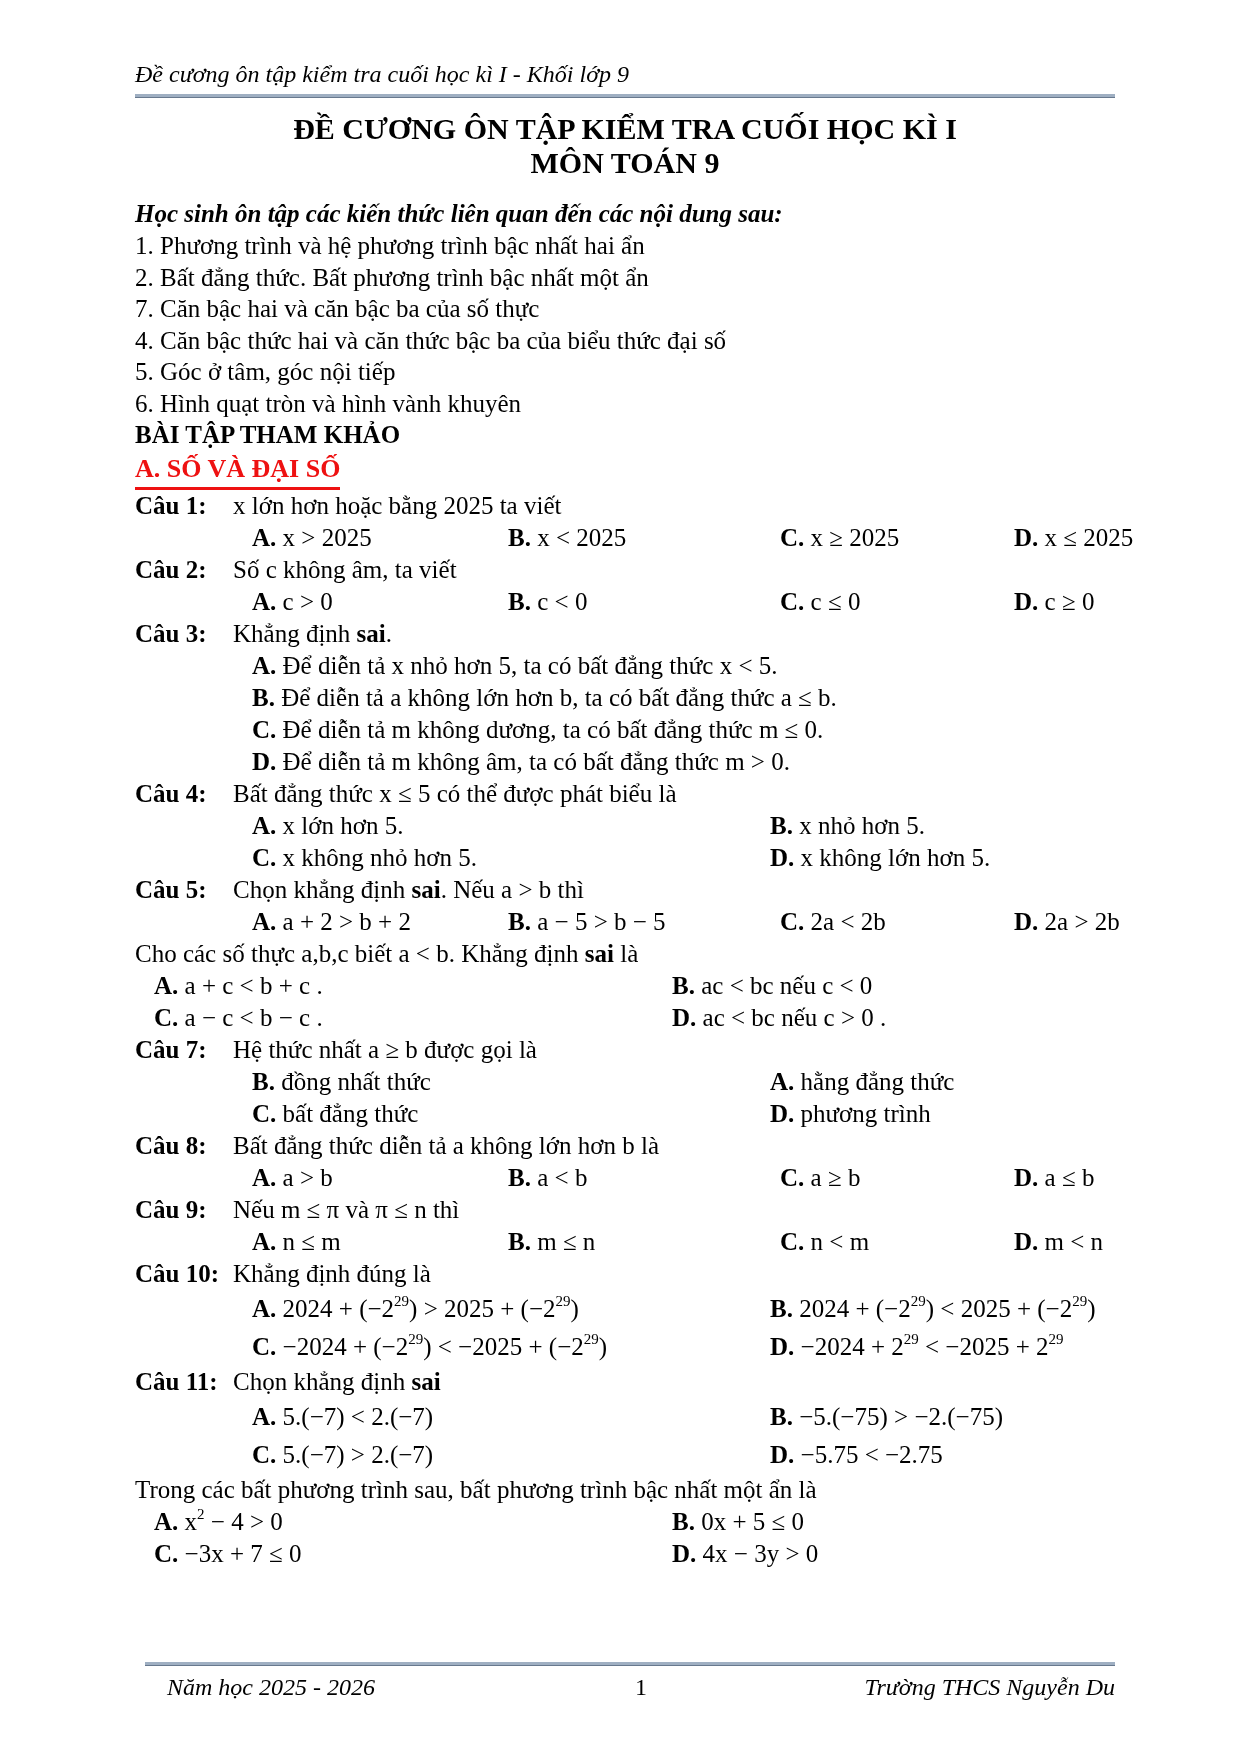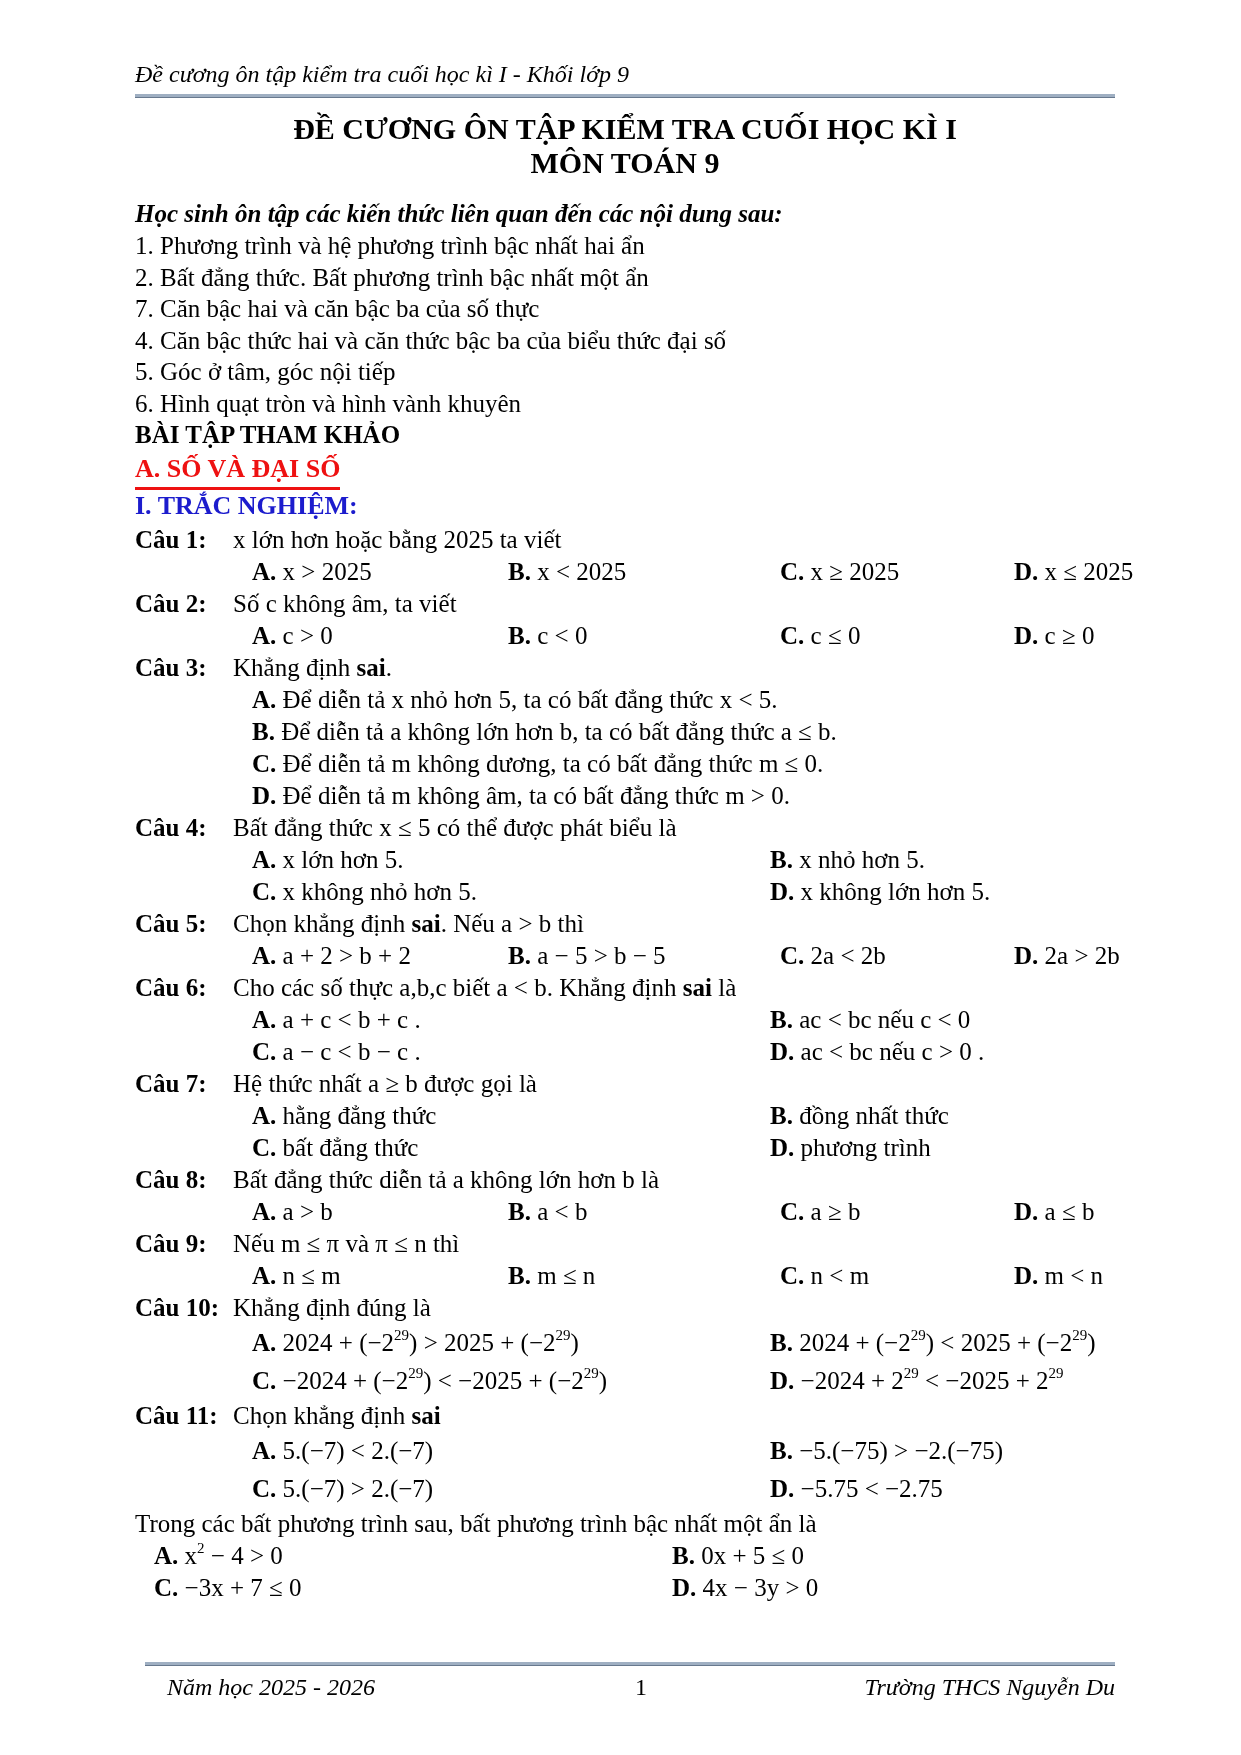--- a/index.html
+++ b/index.html
@@ -115,21 +115,20 @@
       <div class="topic">7. Căn bậc hai và căn bậc ba của số thực</div>
       <div class="topic">4. Căn bậc thức hai và căn thức bậc ba của biểu thức đại số</div>
       <div class="topic">5. Góc ở tâm, góc nội tiếp</div>
       <div class="topic">6. Hình quạt tròn và hình vành khuyên</div>
     </div>
 
   <div class="center-heading">BÀI TẬP THAM KHẢO</div>
   <div class="heading-a">
     <span>A. SỐ VÀ ĐẠI SỐ</span>
   </div>
-  <div class="heading-i">I. TRẮC NGHIỆM:</div>
 
   <div id="questions-list">
       <div class="q-row">
         <div class="q-label">Câu 1:</div>
         <div class="q-body">
           <div class="q-stem"><span>x lớn hơn hoặc bằng 2025 ta viết</span></div>
           <div class="q-options cols4">
             <div class="opt"><span class="opt-letter">A.</span> <span class="opt-text">x &gt; 2025</span></div>
             <div class="opt"><span class="opt-letter">B.</span> <span class="opt-text">x &lt; 2025</span></div>
             <div class="opt"><span class="opt-letter">C.</span> <span class="opt-text">x ≥ 2025</span></div>
@@ -179,38 +178,37 @@
           <div class="q-stem"><span>Chọn khẳng định </span><span class="b">sai</span><span>. Nếu a &gt; b thì</span></div>
           <div class="q-options cols4">
             <div class="opt"><span class="opt-letter">A.</span> <span class="opt-text">a + 2 &gt; b + 2</span></div>
             <div class="opt"><span class="opt-letter">B.</span> <span class="opt-text">a − 5 &gt; b − 5</span></div>
             <div class="opt"><span class="opt-letter">C.</span> <span class="opt-text">2a &lt; 2b</span></div>
             <div class="opt"><span class="opt-letter">D.</span> <span class="opt-text">2a &gt; 2b</span></div>
           </div>
         </div>
       </div>
       <div class="q-row">
-        <div class="q-label">Câu 6:</div>
         <div class="q-body">
           <div class="q-stem"><span>Cho các số thực a,b,c biết a &lt; b. Khẳng định </span><span class="b">sai</span><span> là</span></div>
           <div class="q-options cols2">
             <div class="opt"><span class="opt-letter">A.</span> <span class="opt-text">a + c &lt; b + c .</span></div>
             <div class="opt"><span class="opt-letter">B.</span> <span class="opt-text">ac &lt; bc nếu c &lt; 0</span></div>
             <div class="opt"><span class="opt-letter">C.</span> <span class="opt-text">a − c &lt; b − c .</span></div>
             <div class="opt"><span class="opt-letter">D.</span> <span class="opt-text">ac &lt; bc nếu c &gt; 0 .</span></div>
           </div>
         </div>
       </div>
       <div class="q-row">
         <div class="q-label">Câu 7:</div>
         <div class="q-body">
           <div class="q-stem"><span>Hệ thức nhất a ≥ b được gọi là</span></div>
           <div class="q-options cols2">
+            <div class="opt"><span class="opt-letter">B.</span> <span class="opt-text">đồng nhất thức</span></div>
             <div class="opt"><span class="opt-letter">A.</span> <span class="opt-text">hằng đẳng thức</span></div>
-            <div class="opt"><span class="opt-letter">B.</span> <span class="opt-text">đồng nhất thức</span></div>
             <div class="opt"><span class="opt-letter">C.</span> <span class="opt-text">bất đẳng thức</span></div>
             <div class="opt"><span class="opt-letter">D.</span> <span class="opt-text">phương trình</span></div>
           </div>
         </div>
       </div>
       <div class="q-row">
         <div class="q-label">Câu 8:</div>
         <div class="q-body">
           <div class="q-stem"><span>Bất đẳng thức diễn tả a không lớn hơn b là</span></div>
           <div class="q-options cols4">

